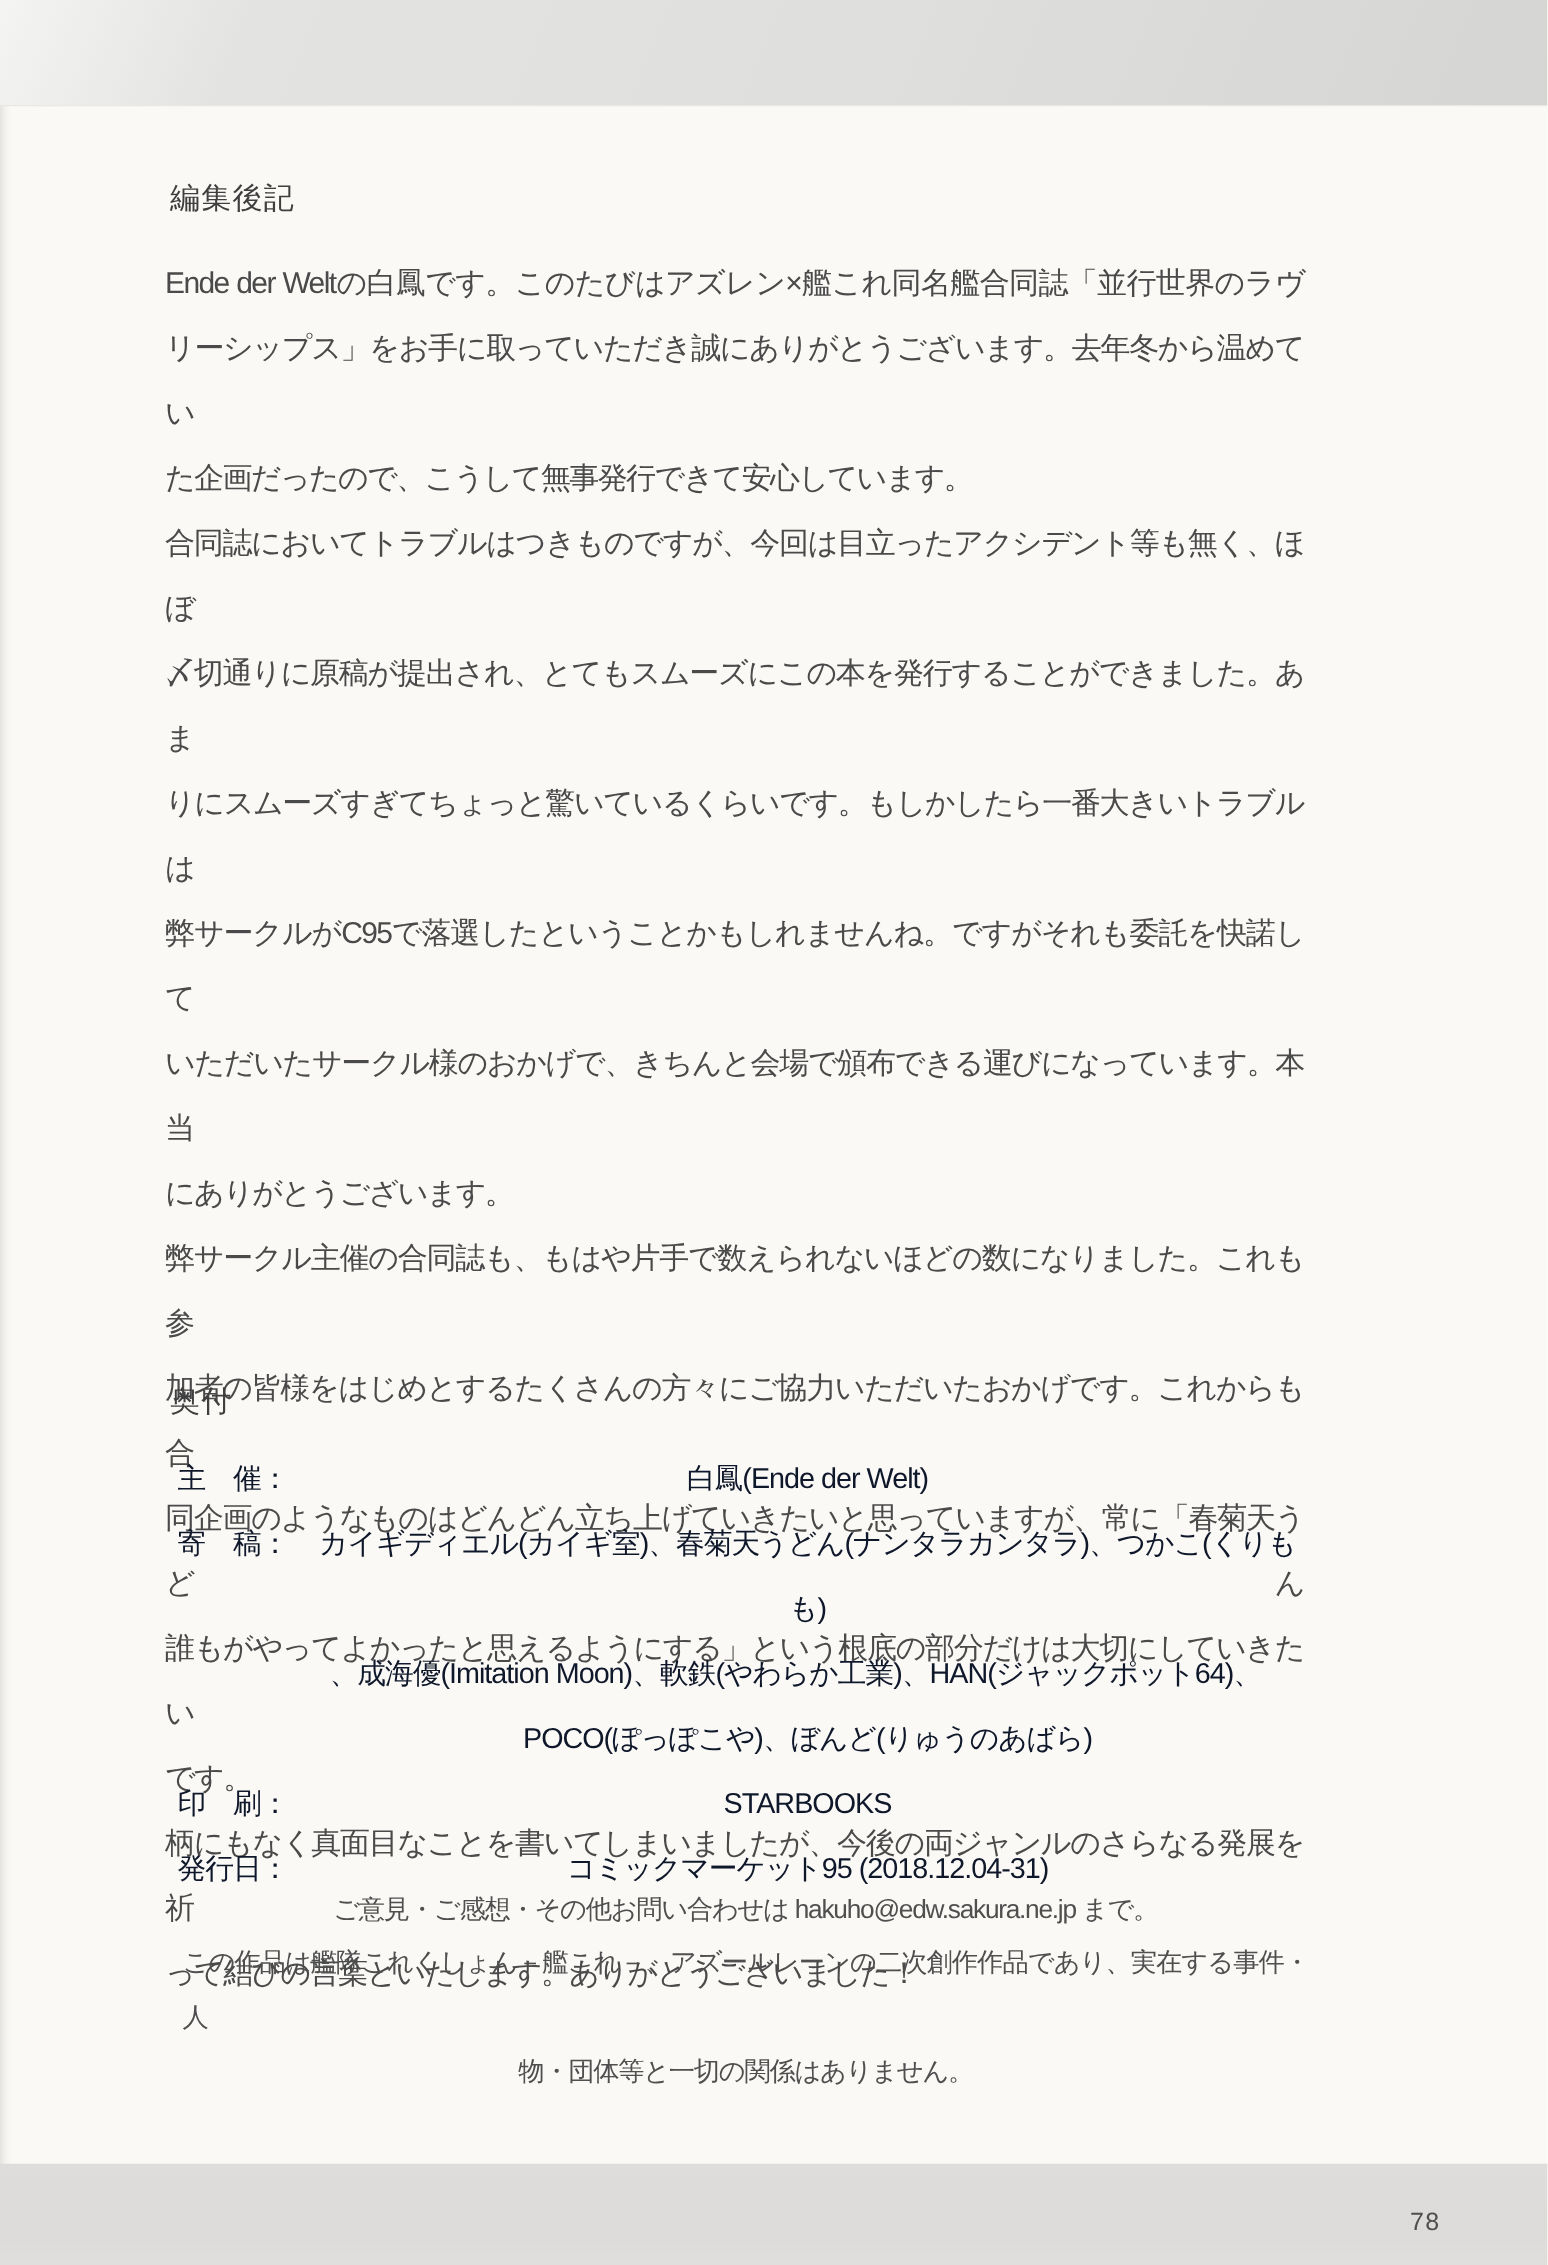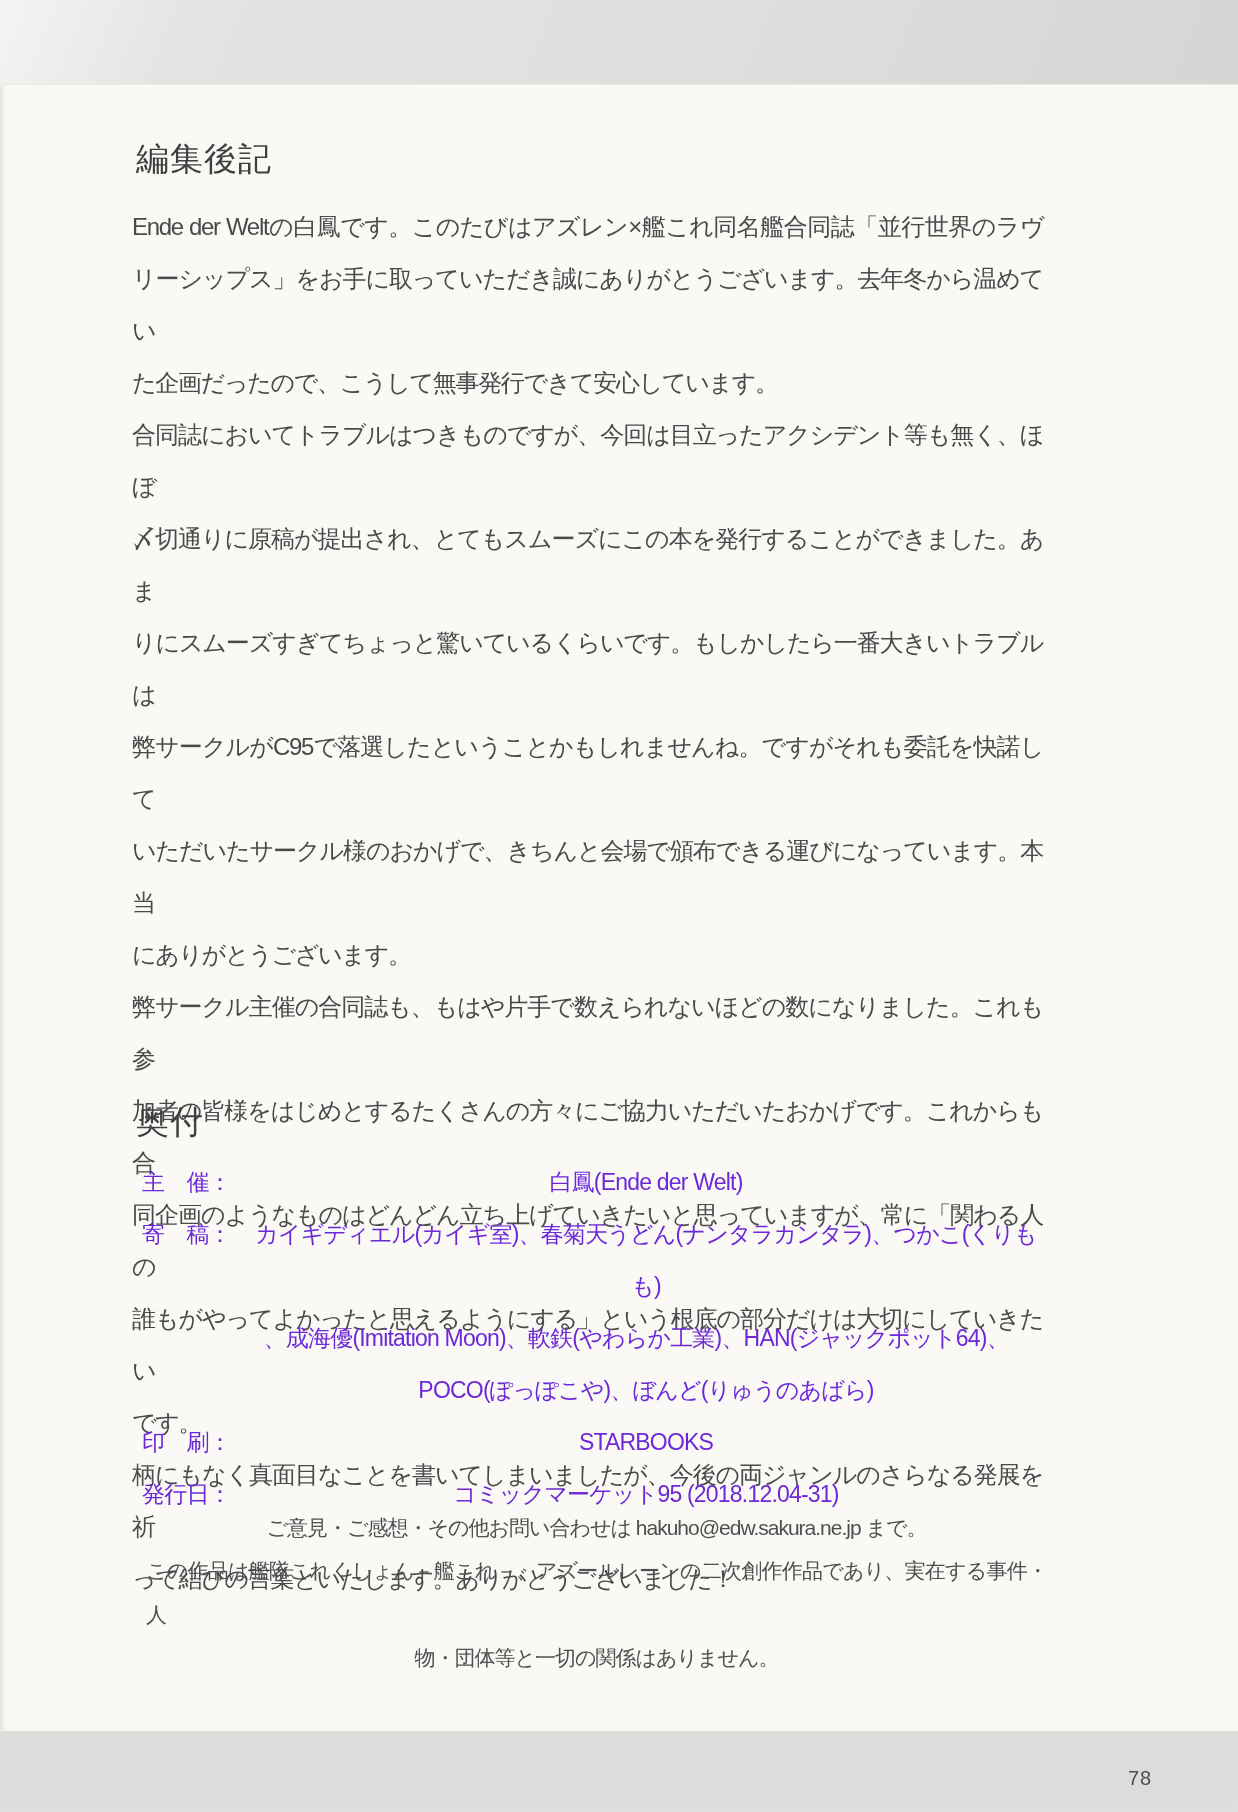--- a/index.html
+++ b/index.html
@@ -21,35 +21,35 @@
   .band.bottom{
     top:1731px;height:81px;
     background:linear-gradient(180deg,#dedddb 0%,#dcdbd9 70%,#e0dfdd 100%);
   }
   .pagenum{
     position:absolute;left:1128px;top:1764px;
     font-size:20px;line-height:28px;color:#4e4e4e;letter-spacing:1px;
   }
   .h{
     position:absolute;left:136px;margin:0;
-    font-size:33px;line-height:40px;font-weight:400;color:#3f3f3f;
+    font-size:24px;line-height:40px;font-weight:400;color:#3f3f3f;
     letter-spacing:1px;white-space:nowrap;
   }
   .h.afterword{top:139px;}
   .h.colophon{top:1102px;}
   .body-lines{
     position:absolute;left:132px;top:201px;width:911px;
     font-size:24px;line-height:52px;letter-spacing:-1.3px;
   }
   .ln{min-height:52px;}
   .ln.fill{text-align:justify;text-align-last:justify;}
   .ln.end{text-align:left;}
   .colophon-block{
     position:absolute;left:142px;top:1156px;width:905px;
-    font-size:23px;line-height:52px;letter-spacing:-0.8px;color:#6d28d9;
+    font-size:23px;line-height:52px;letter-spacing:-0.8px;color:#0f172a;
   }
   .crow{display:flex;align-items:flex-start;}
   .clbl{flex:0 0 103px;white-space:nowrap;}
   .cval{flex:1;}
   .vln{min-height:52px;text-align:center;}
   .vln.hang{text-indent:-0.85em;}
   .notices{
     position:absolute;left:146px;top:1506px;width:901px;
     font-size:21px;line-height:43.4px;letter-spacing:-1px;color:#4f4f4f;
   }
@@ -70,21 +70,21 @@
     <div class="ln fill">リーシップス」をお手に取っていただき誠にありがとうございます。去年冬から温めてい</div>
     <div class="ln end">た企画だったので、こうして無事発行できて安心しています。</div>
     <div class="ln fill">合同誌においてトラブルはつきものですが、今回は目立ったアクシデント等も無く、ほぼ</div>
     <div class="ln fill">〆切通りに原稿が提出され、とてもスムーズにこの本を発行することができました。あま</div>
     <div class="ln fill">りにスムーズすぎてちょっと驚いているくらいです。もしかしたら一番大きいトラブルは</div>
     <div class="ln fill">弊サークルがC95で落選したということかもしれませんね。ですがそれも委託を快諾して</div>
     <div class="ln fill">いただいたサークル様のおかげで、きちんと会場で頒布できる運びになっています。本当</div>
     <div class="ln end">にありがとうございます。</div>
     <div class="ln fill">弊サークル主催の合同誌も、もはや片手で数えられないほどの数になりました。これも参</div>
     <div class="ln fill">加者の皆様をはじめとするたくさんの方々にご協力いただいたおかげです。これからも合</div>
-    <div class="ln fill">同企画のようなものはどんどん立ち上げていきたいと思っていますが、常に「関わる人の</div>
+    <div class="ln fill">同企画のようなものはどんどん立ち上げていきたいと思っていますが、常に「春菊天うどん</div>
     <div class="ln fill">誰もがやってよかったと思えるようにする」という根底の部分だけは大切にしていきたい</div>
     <div class="ln end">です。</div>
     <div class="ln fill">柄にもなく真面目なことを書いてしまいましたが、今後の両ジャンルのさらなる発展を祈</div>
     <div class="ln end">って結びの言葉といたします。ありがとうございました！</div>
   </div>
 
   <h2 class="h colophon">奥付</h2>
 
   <div class="colophon-block">
     <div class="crow">

